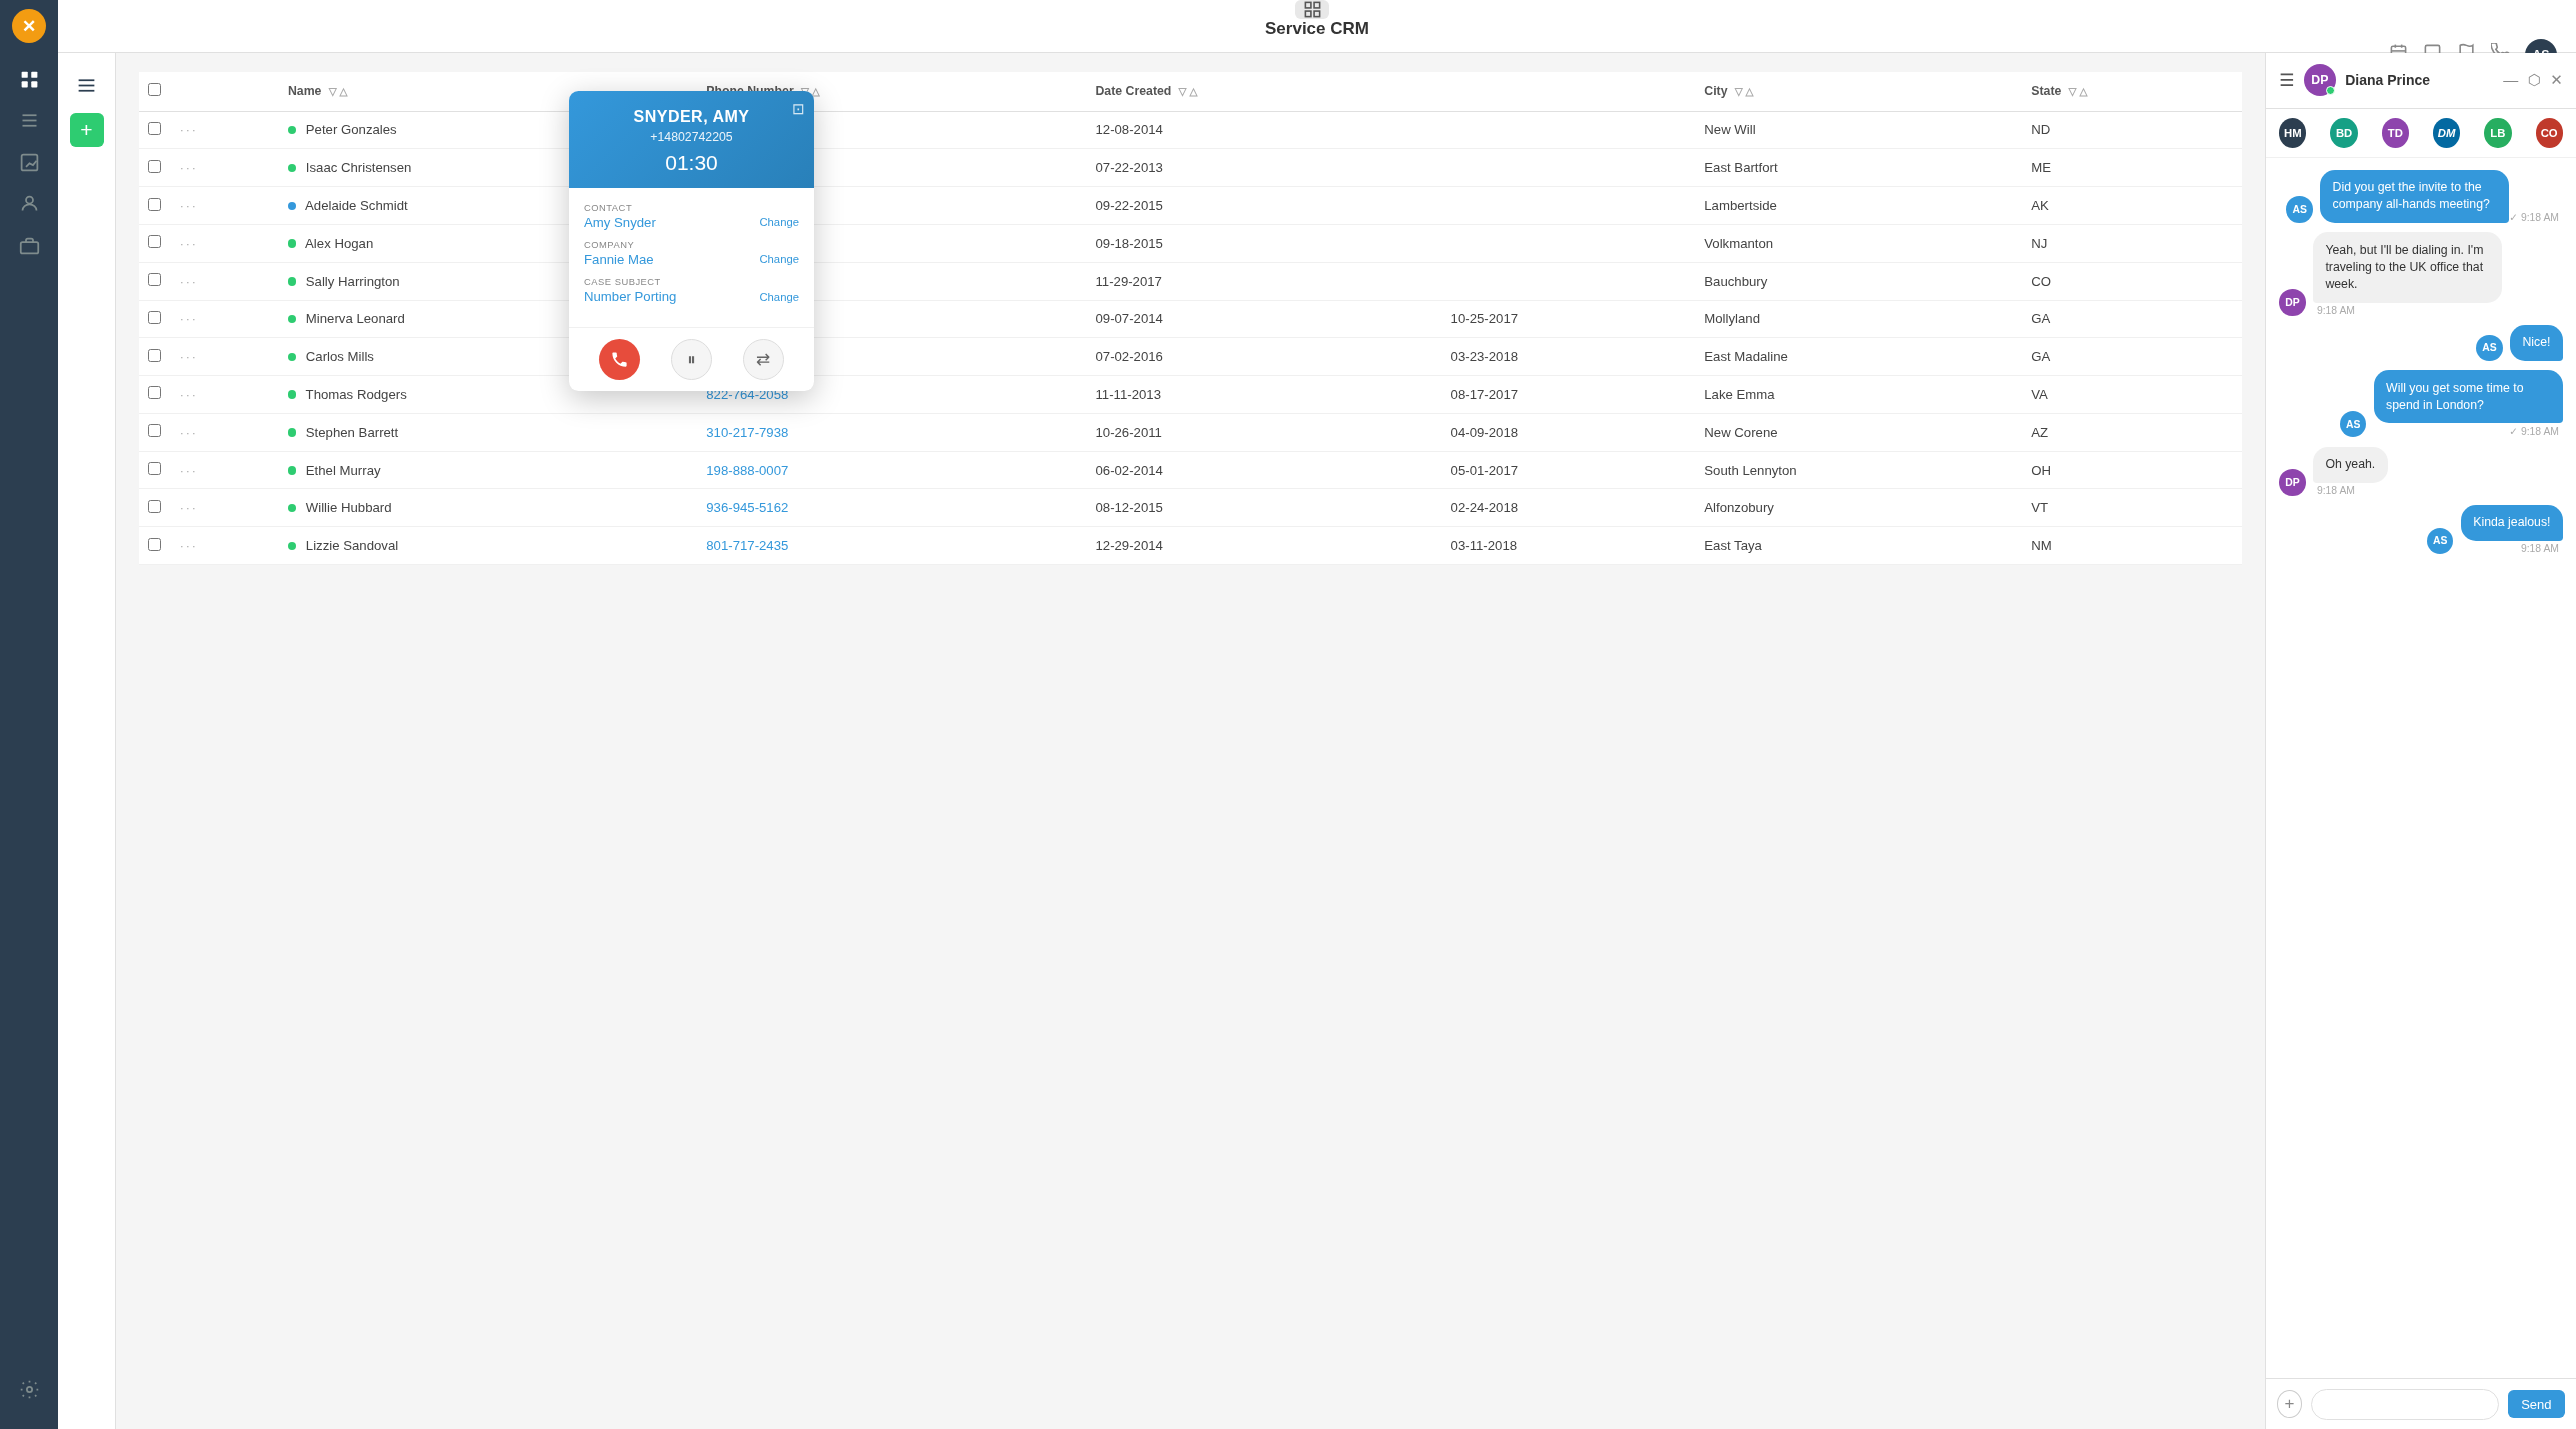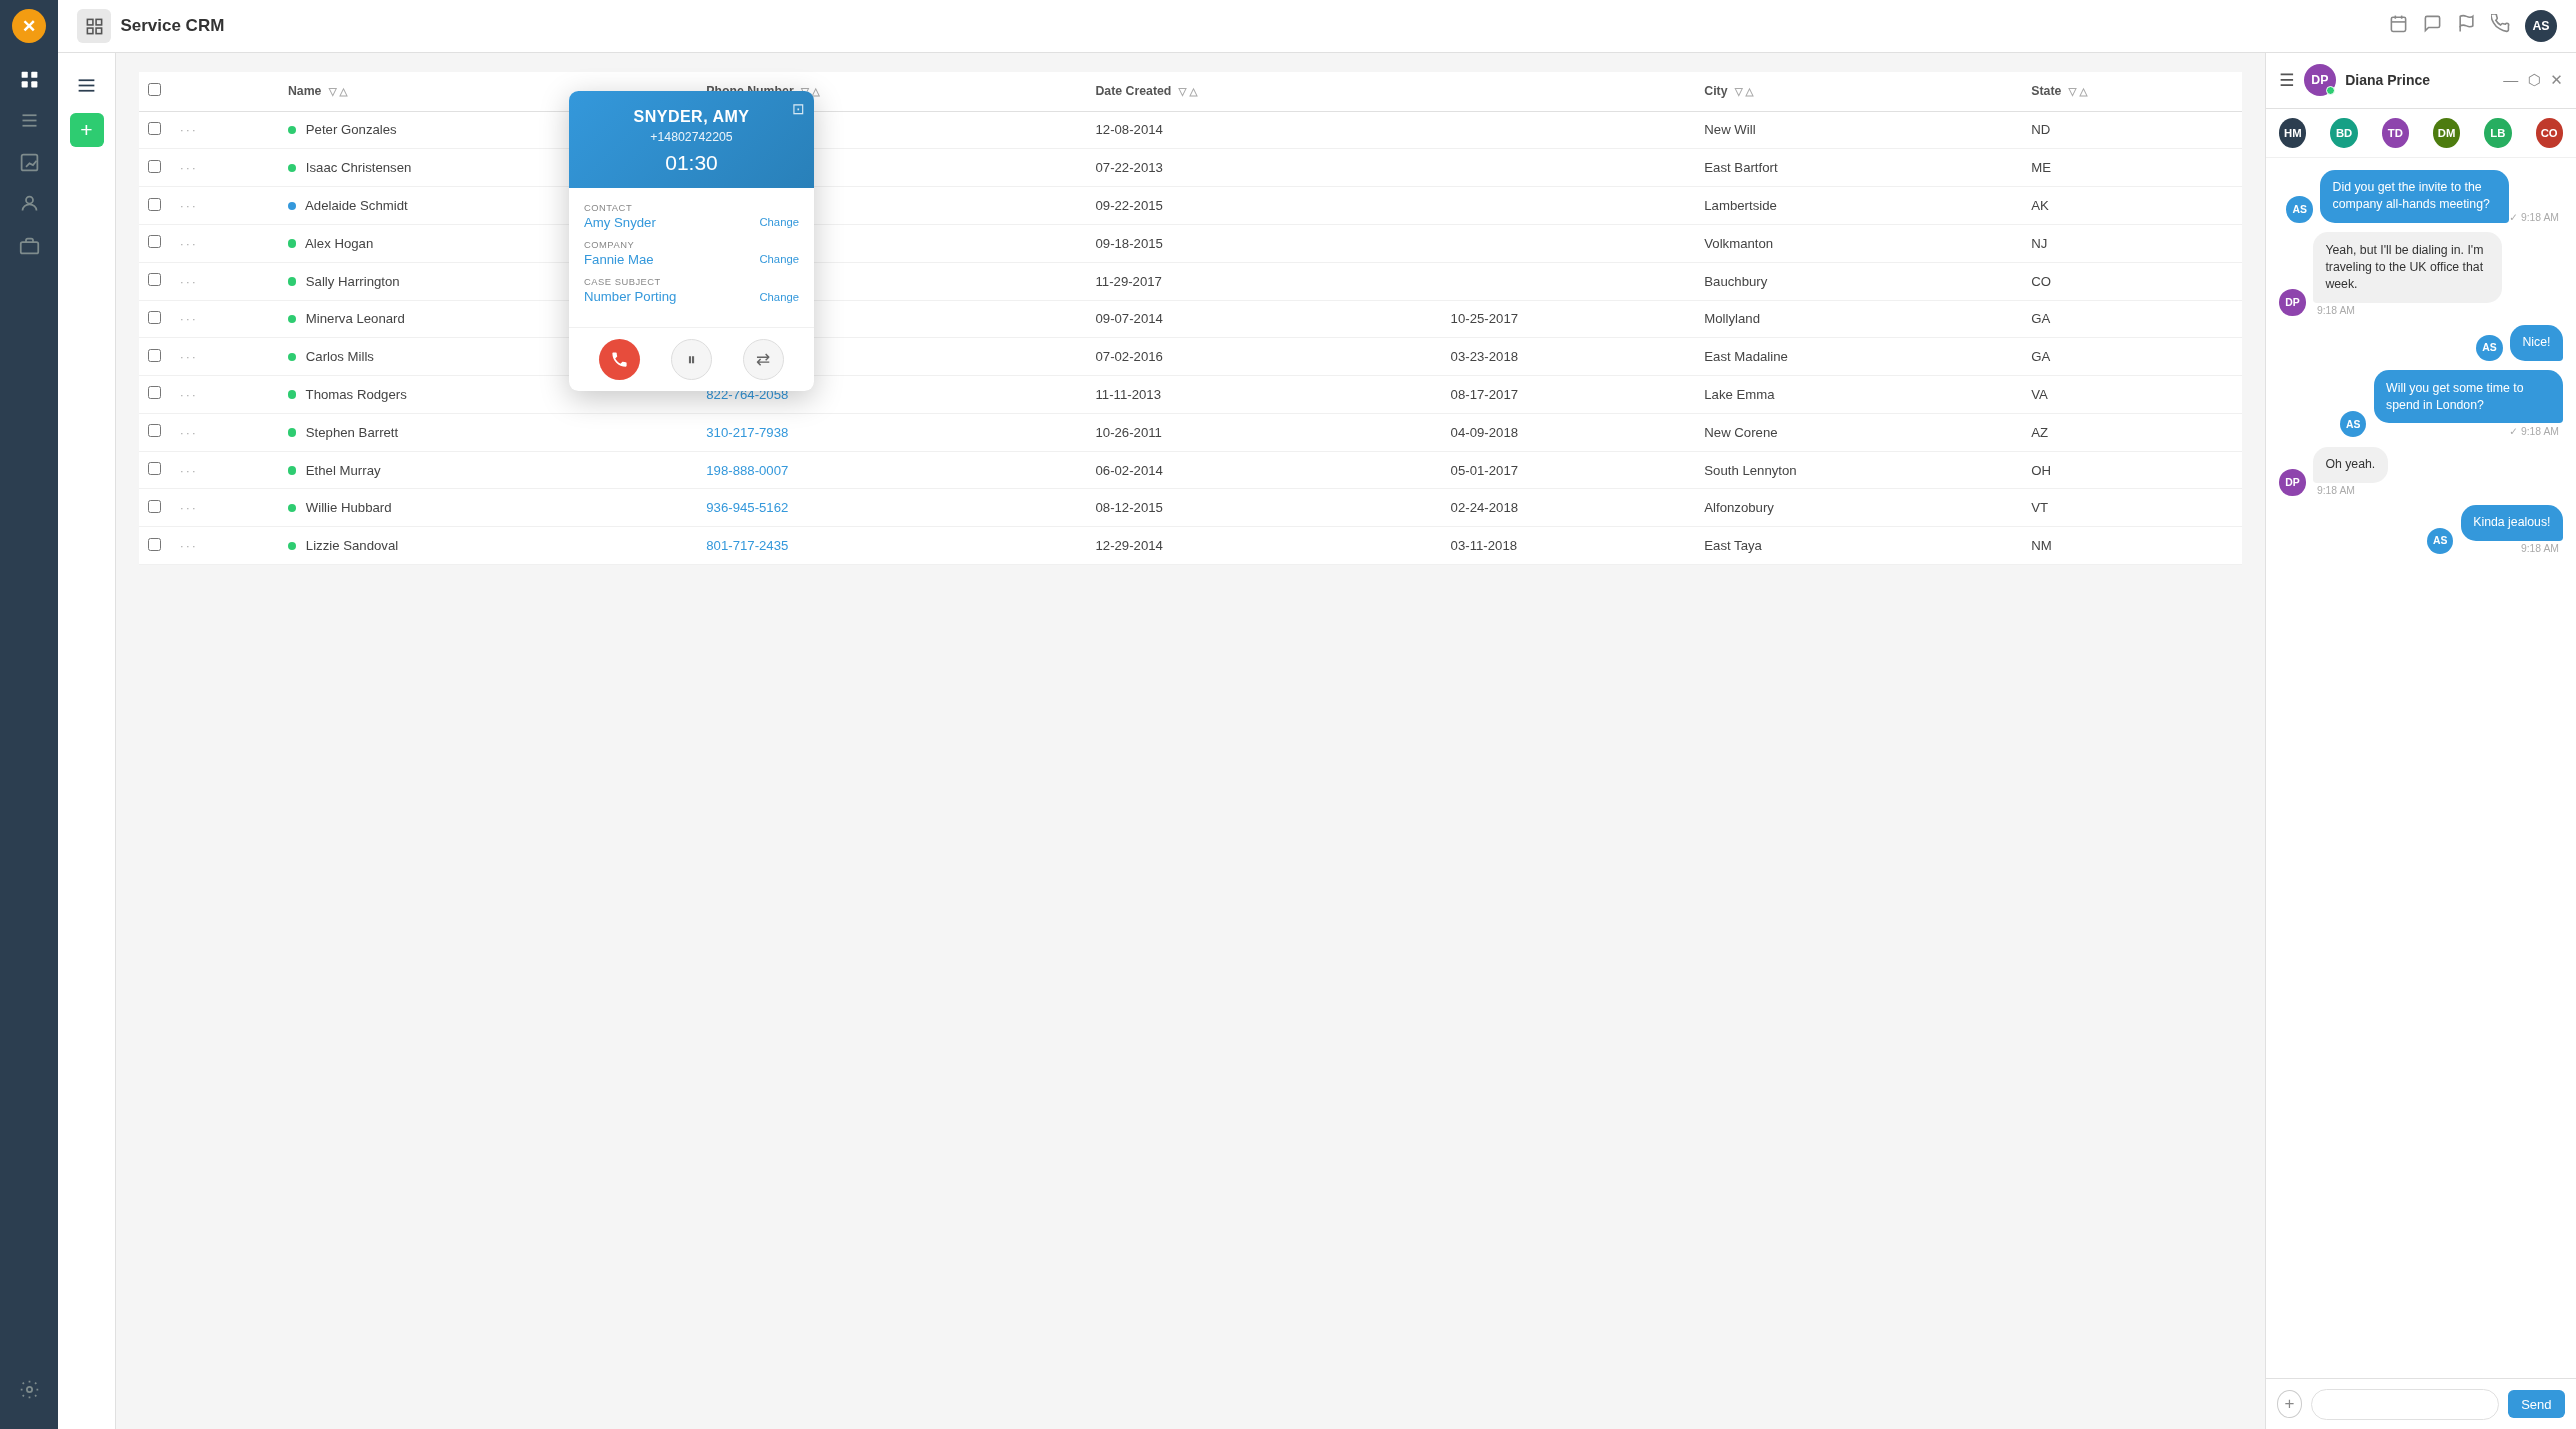--- a/index.html
+++ b/index.html
@@ -45,20 +45,21 @@
 
     
     .topbar {
       background: #fff;
       border-bottom: 0.9px solid #e0e0e0;
       height: 53px;
       display: flex;
       align-items: center;
       padding: 0 19px;
       flex-shrink: 0;
+      flex-direction: column;
     }
     .topbar-icon {
       width: 34px; height: 34px;
       background: #e8e8e8;
       border-radius: 5.7px;
       display: flex; align-items: center; justify-content: center;
       margin-right: 9.4px;
       color: #555;
     }
     .topbar-title {
@@ -832,21 +833,21 @@
           <span class="chat-header-action">—</span>
           <span class="chat-header-action">⬡</span>
           <span class="chat-header-action">✕</span>
         </div>
       </div>
 
       <div class="chat-avatar-list" id="chat-participants">
           <div class="chat-mini-avatar" style="background: rgb(44, 62, 80);">HM</div>
           <div class="chat-mini-avatar" style="background: rgb(22, 160, 133);">BD</div>
           <div class="chat-mini-avatar" style="background: rgb(142, 68, 173);">TD</div>
-          <div class="chat-mini-avatar" style="background: #4d7c0f;">DM</div>
+          <div class="chat-mini-avatar" style="background: #0369a1; font-style: italic;">DM</div>
           <div class="chat-mini-avatar" style="background: rgb(39, 174, 96);">LB</div>
           <div class="chat-mini-avatar" style="background: rgb(192, 57, 43);">CO</div>
         </div>
 
       <div class="chat-messages" id="chat-messages">
           <div class="msg-row sent">
       <div style="display:flex;flex-direction:row;align-items:flex-end">
         <div class="msg-bubble sent">Did you get the invite to the company all-hands meeting?</div>
         <div class="msg-time sent-time">✓ 9:18 AM</div>
       </div>

